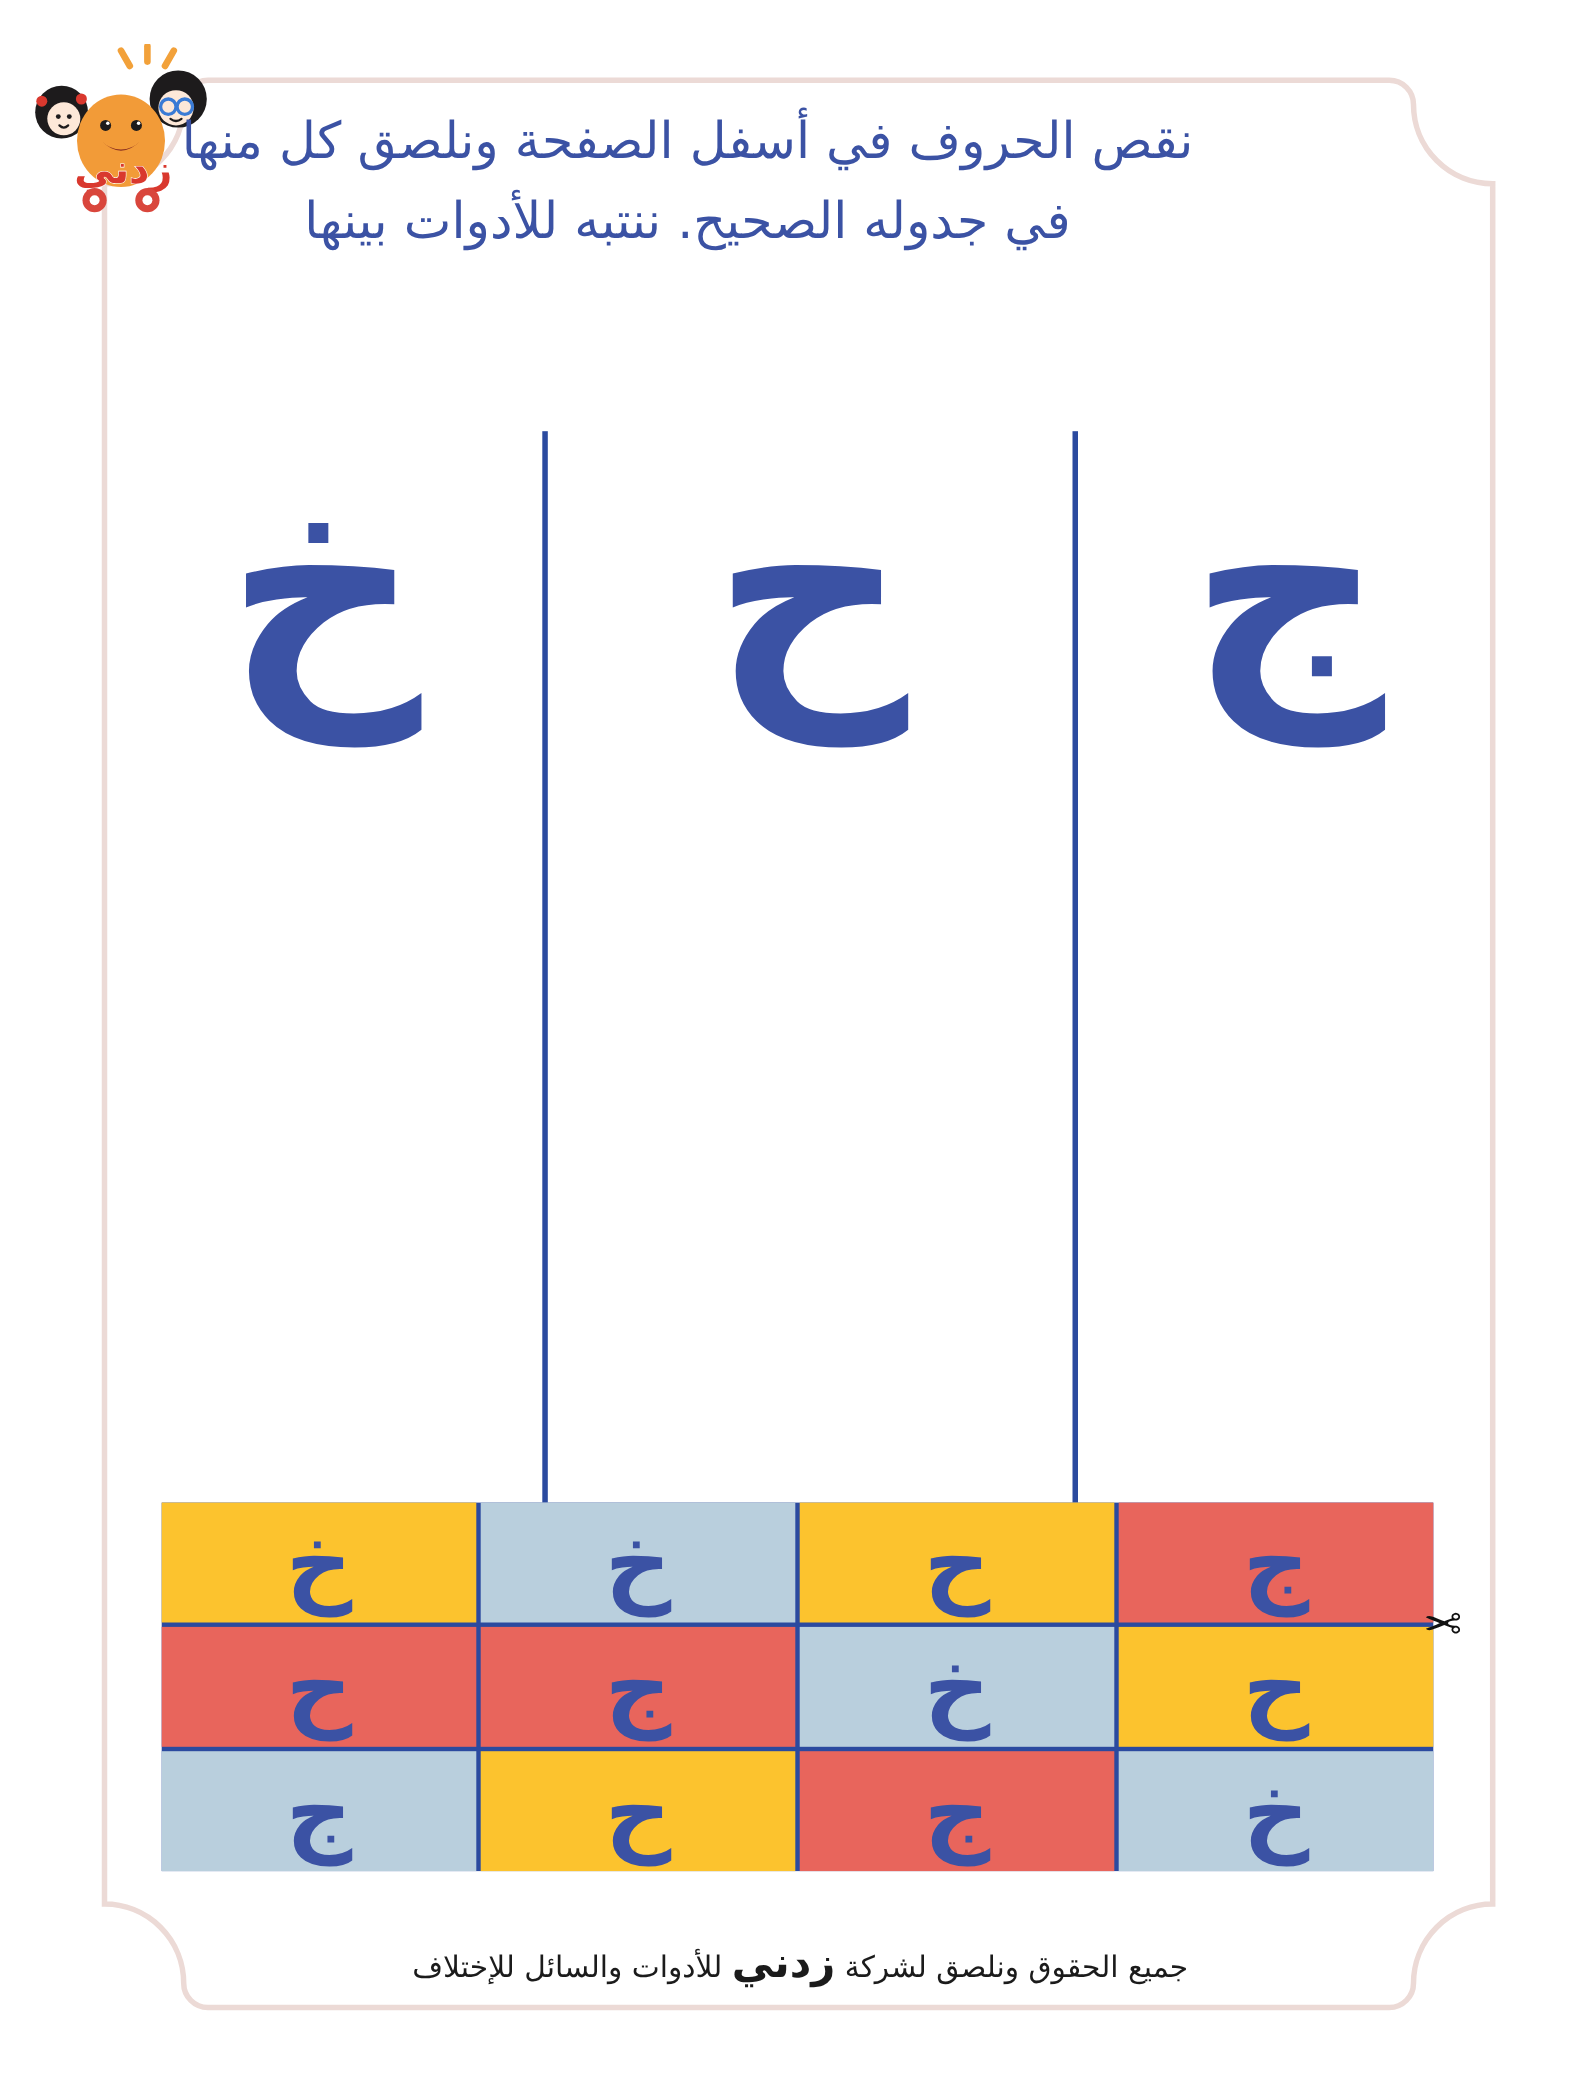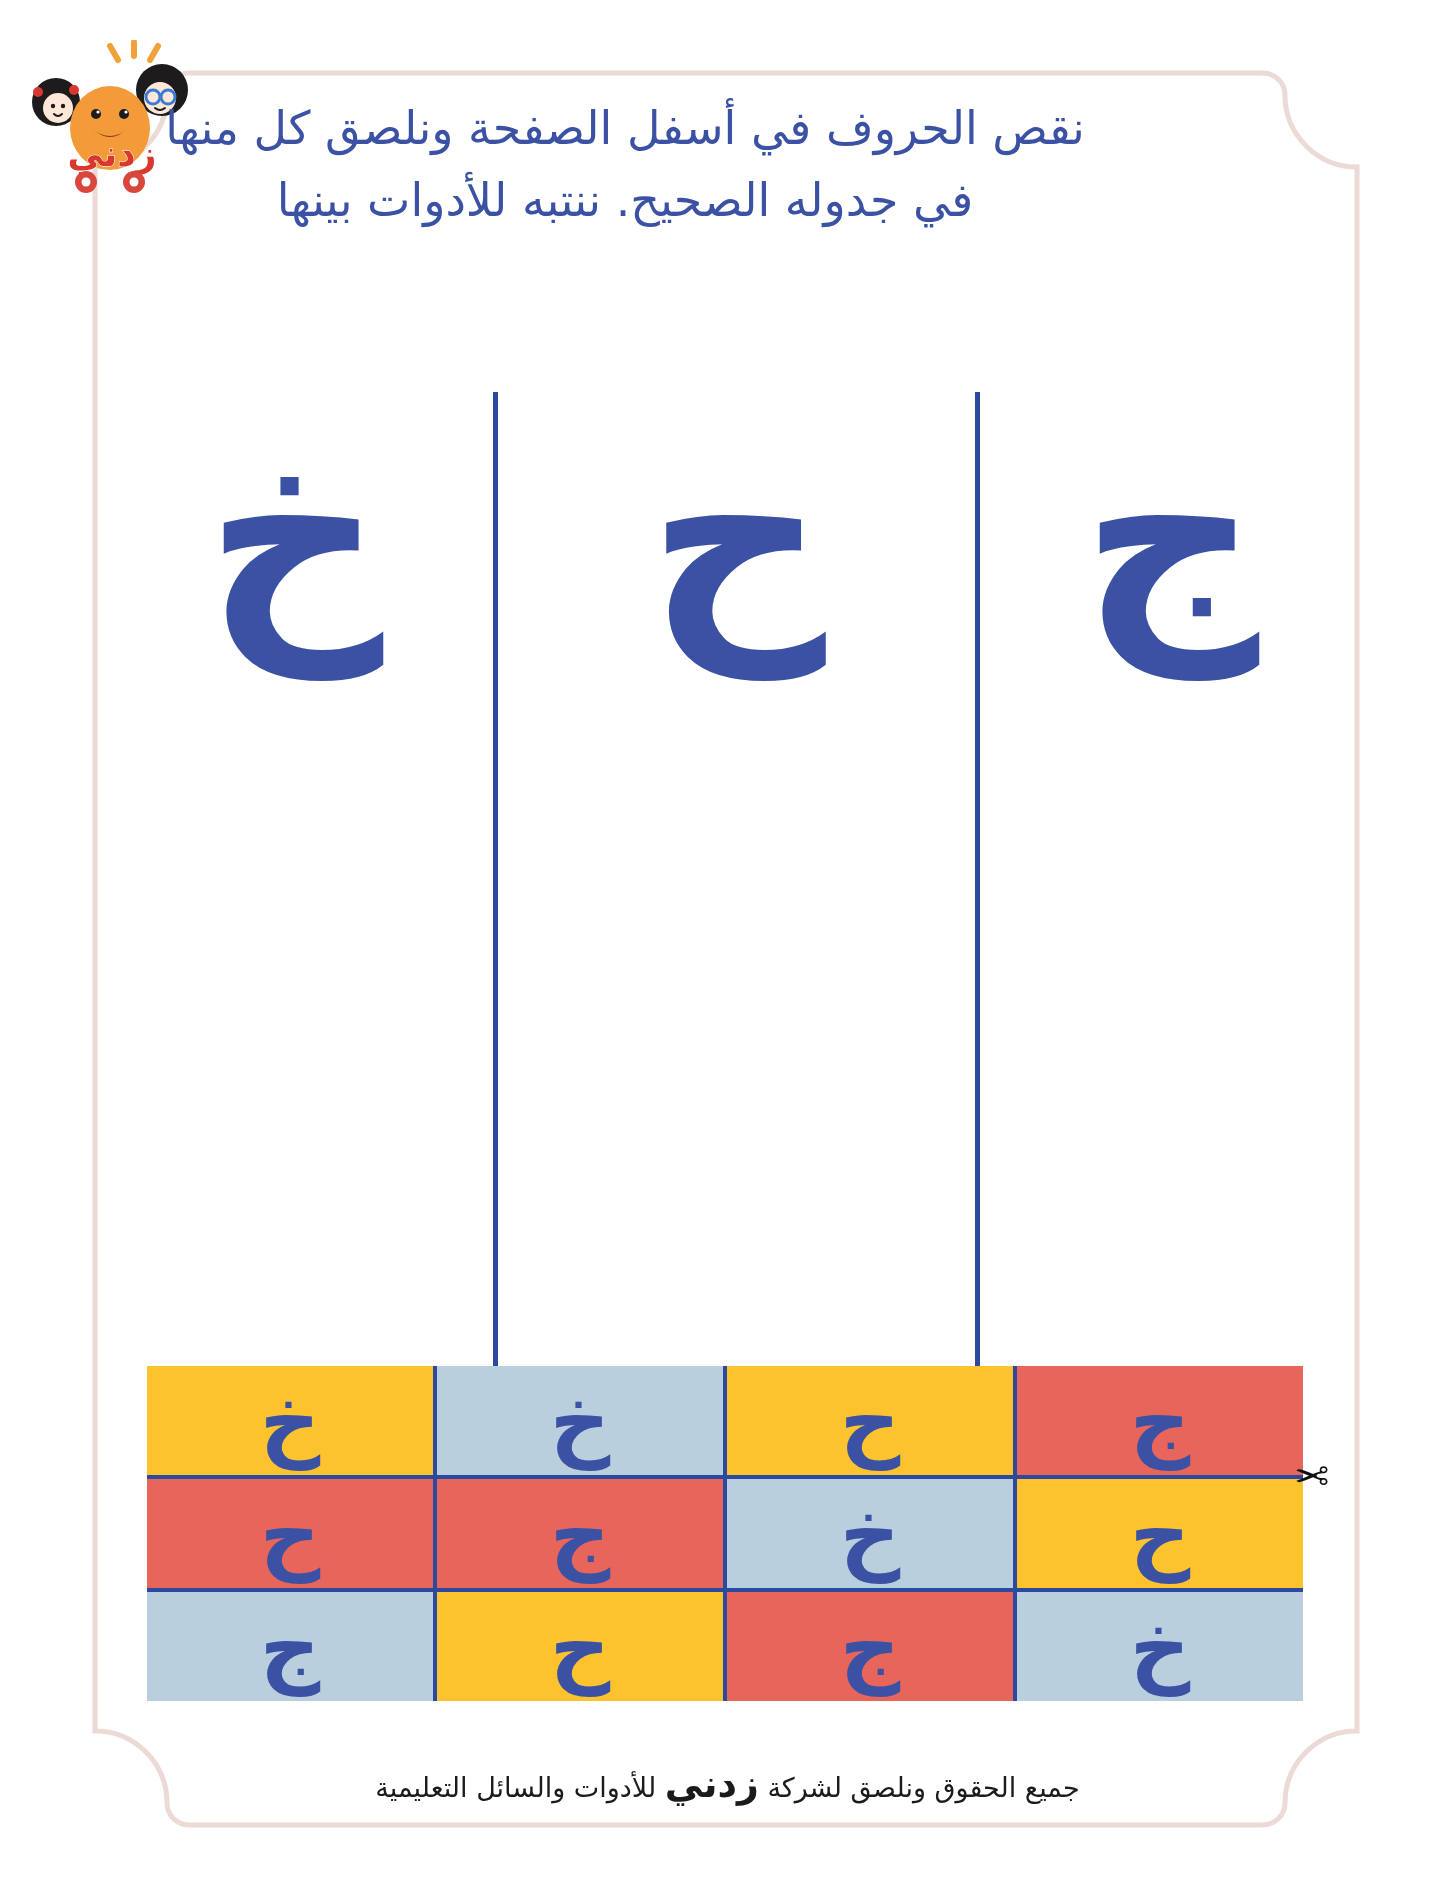--- a/index.html
+++ b/index.html
@@ -136,16 +136,16 @@
     <div class="cell" style="background: rgb(232, 101, 92);">ج</div>
     <div class="cell" style="background: rgb(252, 195, 46);">ح</div>
     <div class="cell" style="background: rgb(185, 207, 221);">ج</div>
   </div>
 
   <div class="scissors">✂</div>
 
   <div class="footer">
     <span>جميع الحقوق ونلصق لشركة</span>
     <span class="brand">زدني</span>
-    <span>للأدوات والسائل التعليمية</span>
+    <span>للأدوات والسائل للإختلاف</span>
   </div>
 
 </div>
 
 </body></html>

